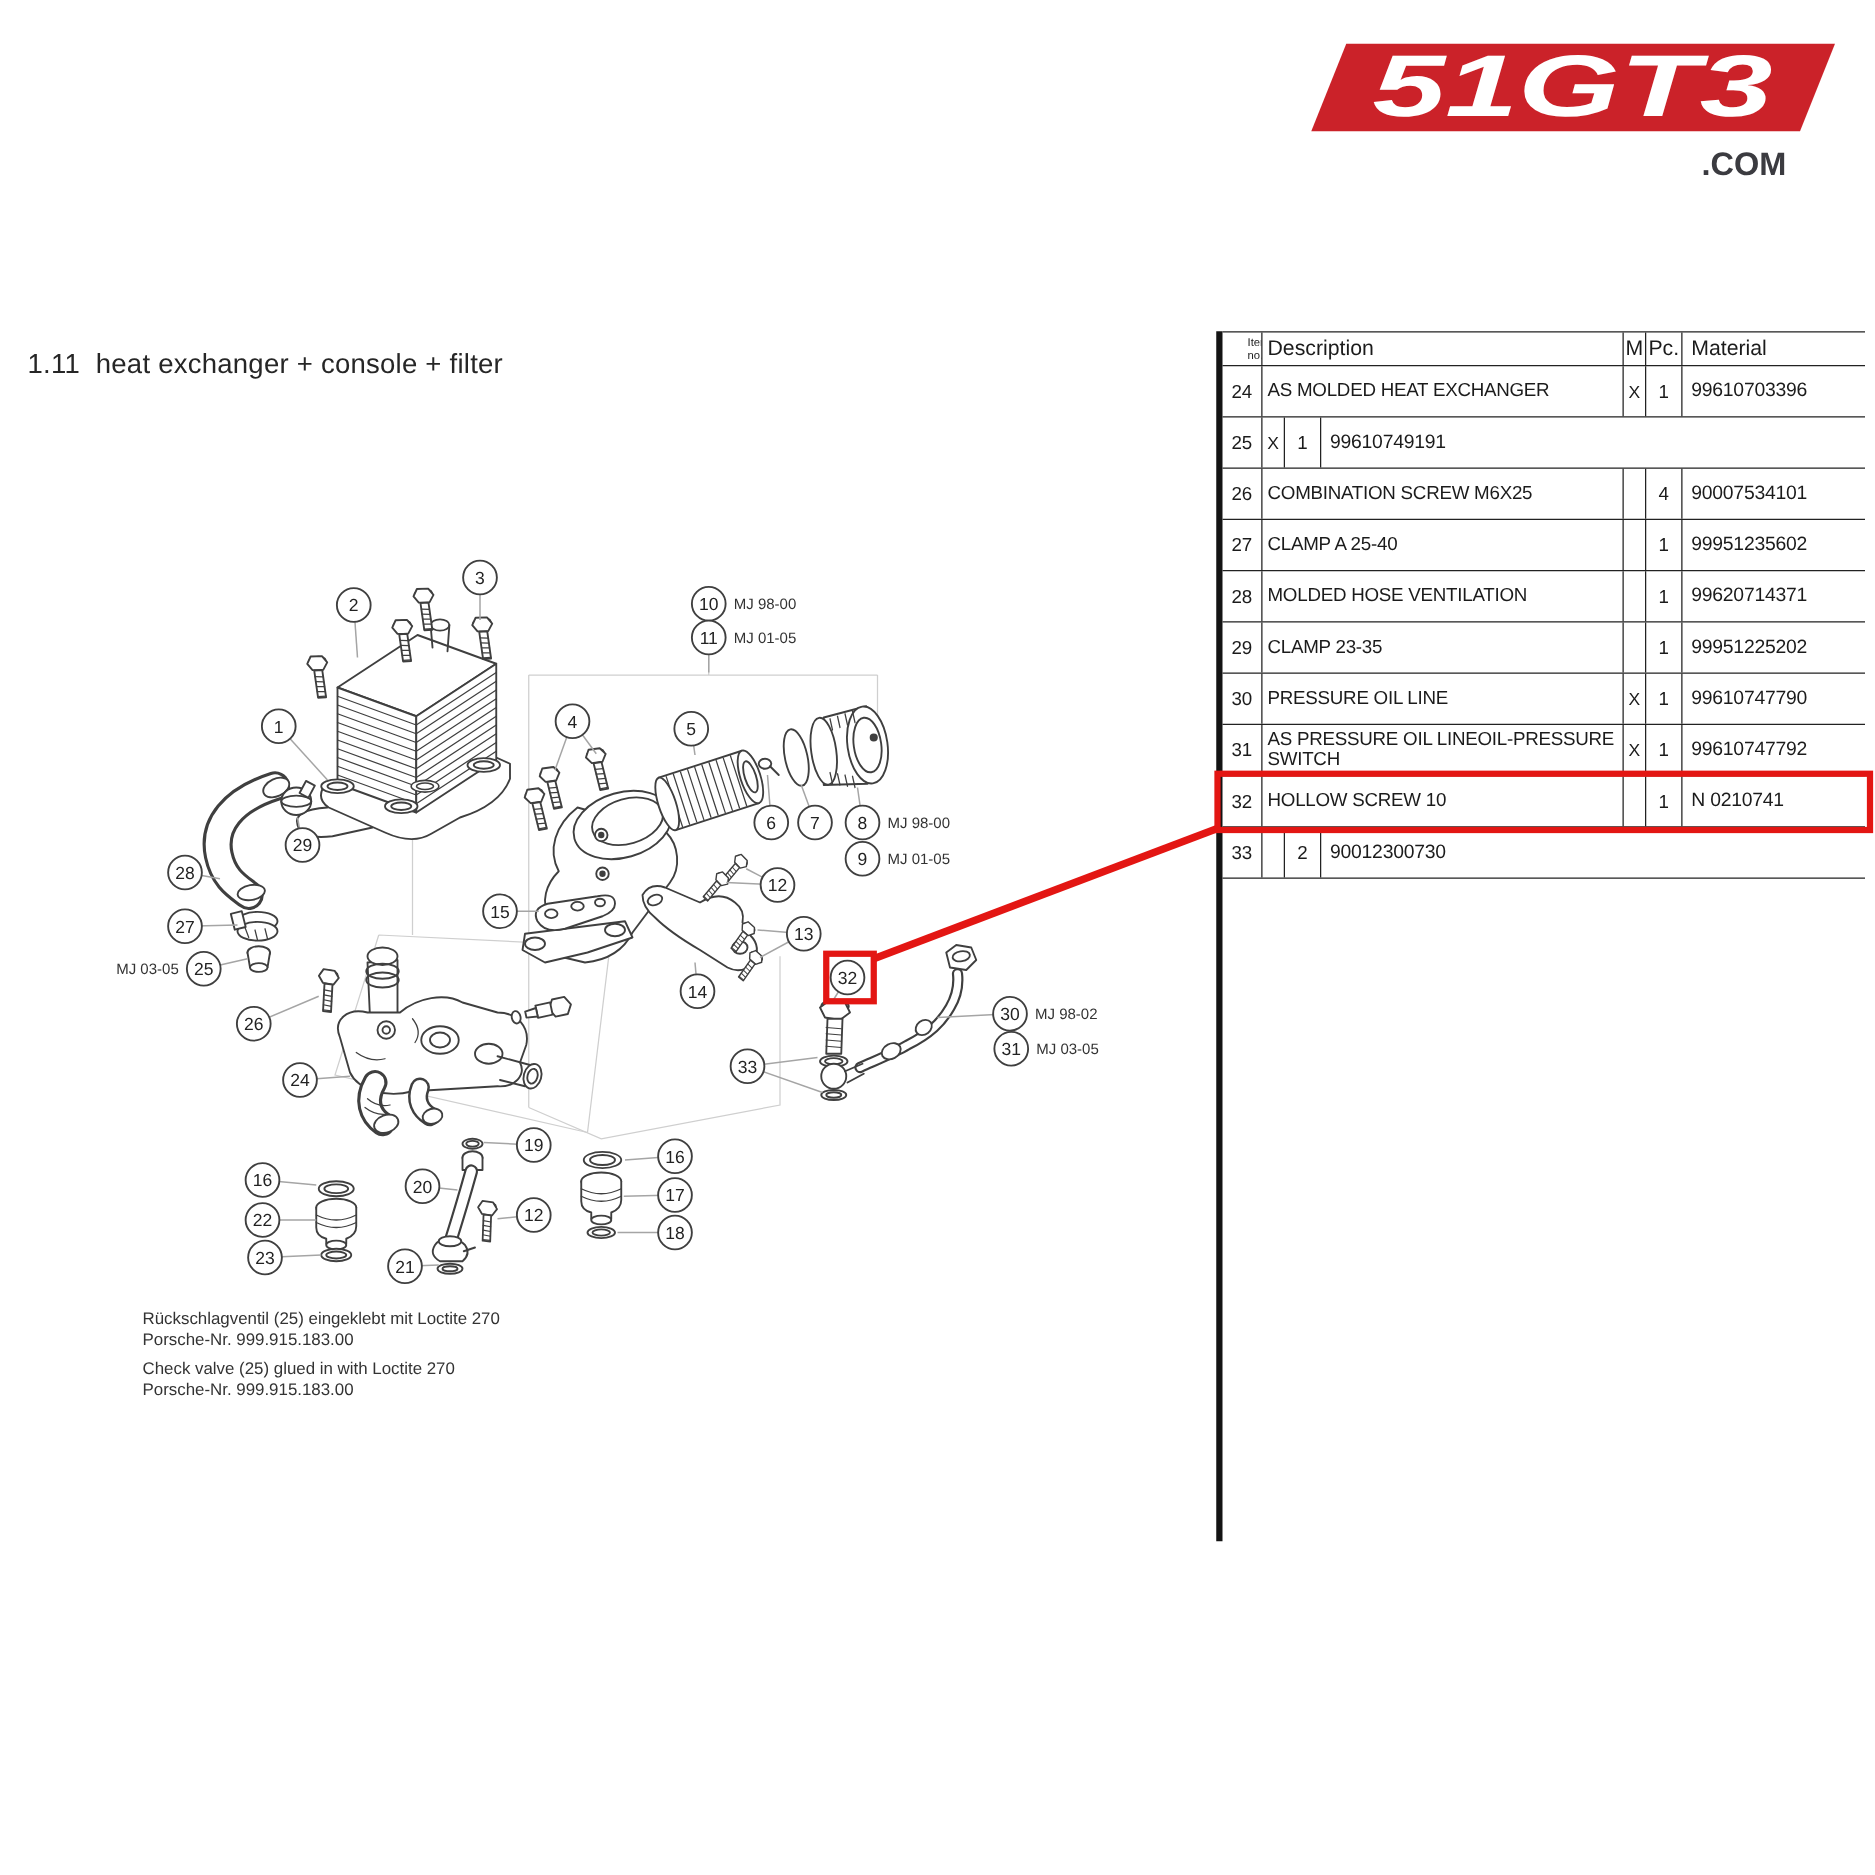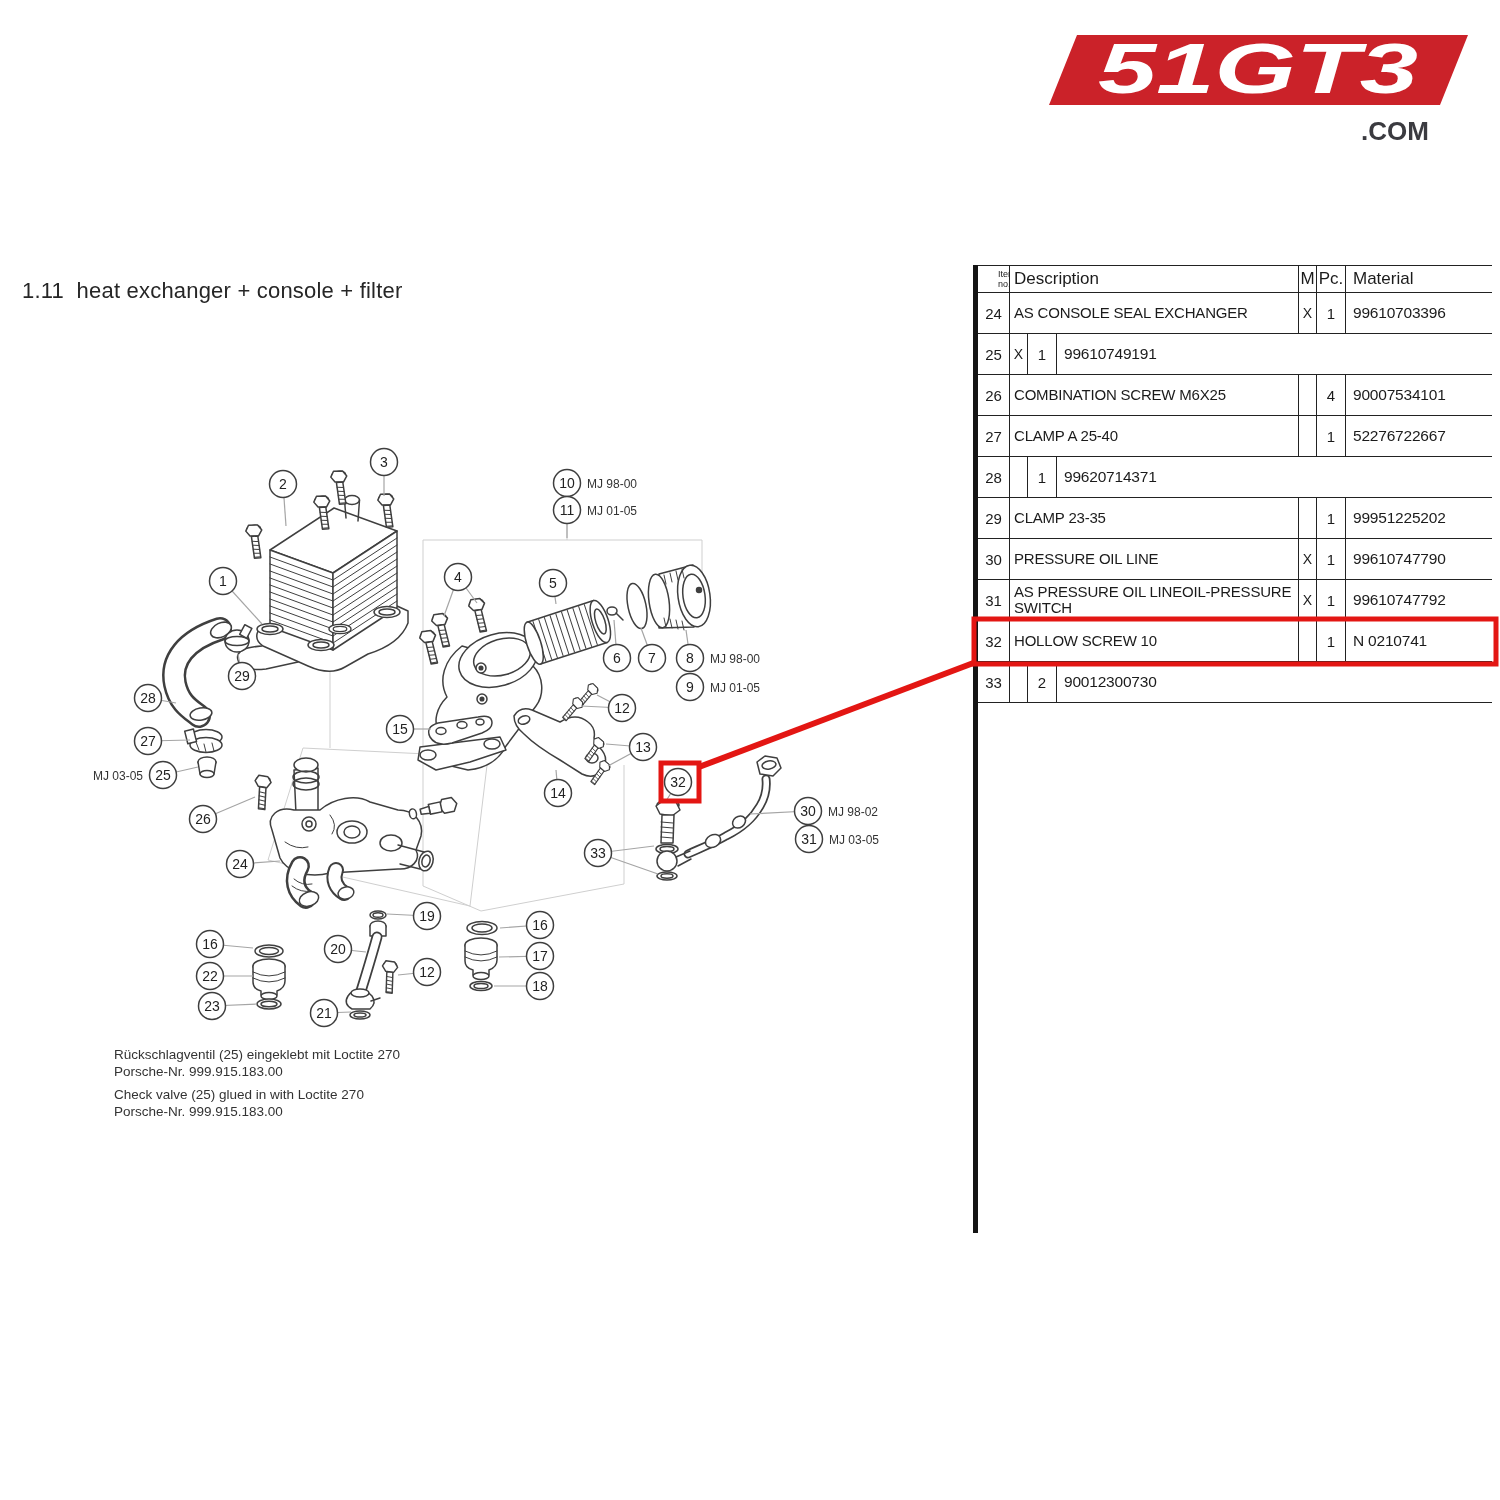--- a/index.html
+++ b/index.html
@@ -59,21 +59,21 @@
   <div class="thead">
     <div class="c w-item bR">Item no.</div>
     <div class="c w-desc bR">Description</div>
     <div class="c w-m bR">M</div>
     <div class="c w-pc bR">Pc.</div>
     <div class="c w-mat">Material</div>
   </div>
   <div>
       <div class="trow">
     <div class="c w-item bR item">24</div>
-    <div class="c w-desc bR desc">AS CONSOLE SEAL EXCHANGER</div>
+    <div class="c w-desc bR desc">AS MOLDED HEAT EXCHANGER</div>
     <div class="c w-m bR m">X</div>
     <div class="c w-pc bR pc">1</div>
     <div class="c w-mat mat">99610703396</div>
   </div>
       <div class="trow">
     <div class="c w-item bR item">25</div>
     <div class="c w-m bR m">X</div>
     <div class="c w-pc bR pc">1</div>
     <div class="c w-mat mat">99610749191</div>
   </div>
@@ -82,24 +82,25 @@
     <div class="c w-desc bR desc">COMBINATION SCREW M6X25</div>
     <div class="c w-m bR m"></div>
     <div class="c w-pc bR pc">4</div>
     <div class="c w-mat mat">90007534101</div>
   </div>
       <div class="trow">
     <div class="c w-item bR item">27</div>
     <div class="c w-desc bR desc">CLAMP A 25-40</div>
     <div class="c w-m bR m"></div>
     <div class="c w-pc bR pc">1</div>
-    <div class="c w-mat mat">52276722667</div>
+    <div class="c w-mat mat">99951235602</div>
   </div>
       <div class="trow">
     <div class="c w-item bR item">28</div>
+    <div class="c w-desc bR desc">MOLDED HOSE VENTILATION</div>
     <div class="c w-m bR m"></div>
     <div class="c w-pc bR pc">1</div>
     <div class="c w-mat mat">99620714371</div>
   </div>
       <div class="trow">
     <div class="c w-item bR item">29</div>
     <div class="c w-desc bR desc">CLAMP 23-35</div>
     <div class="c w-m bR m"></div>
     <div class="c w-pc bR pc">1</div>
     <div class="c w-mat mat">99951225202</div>

